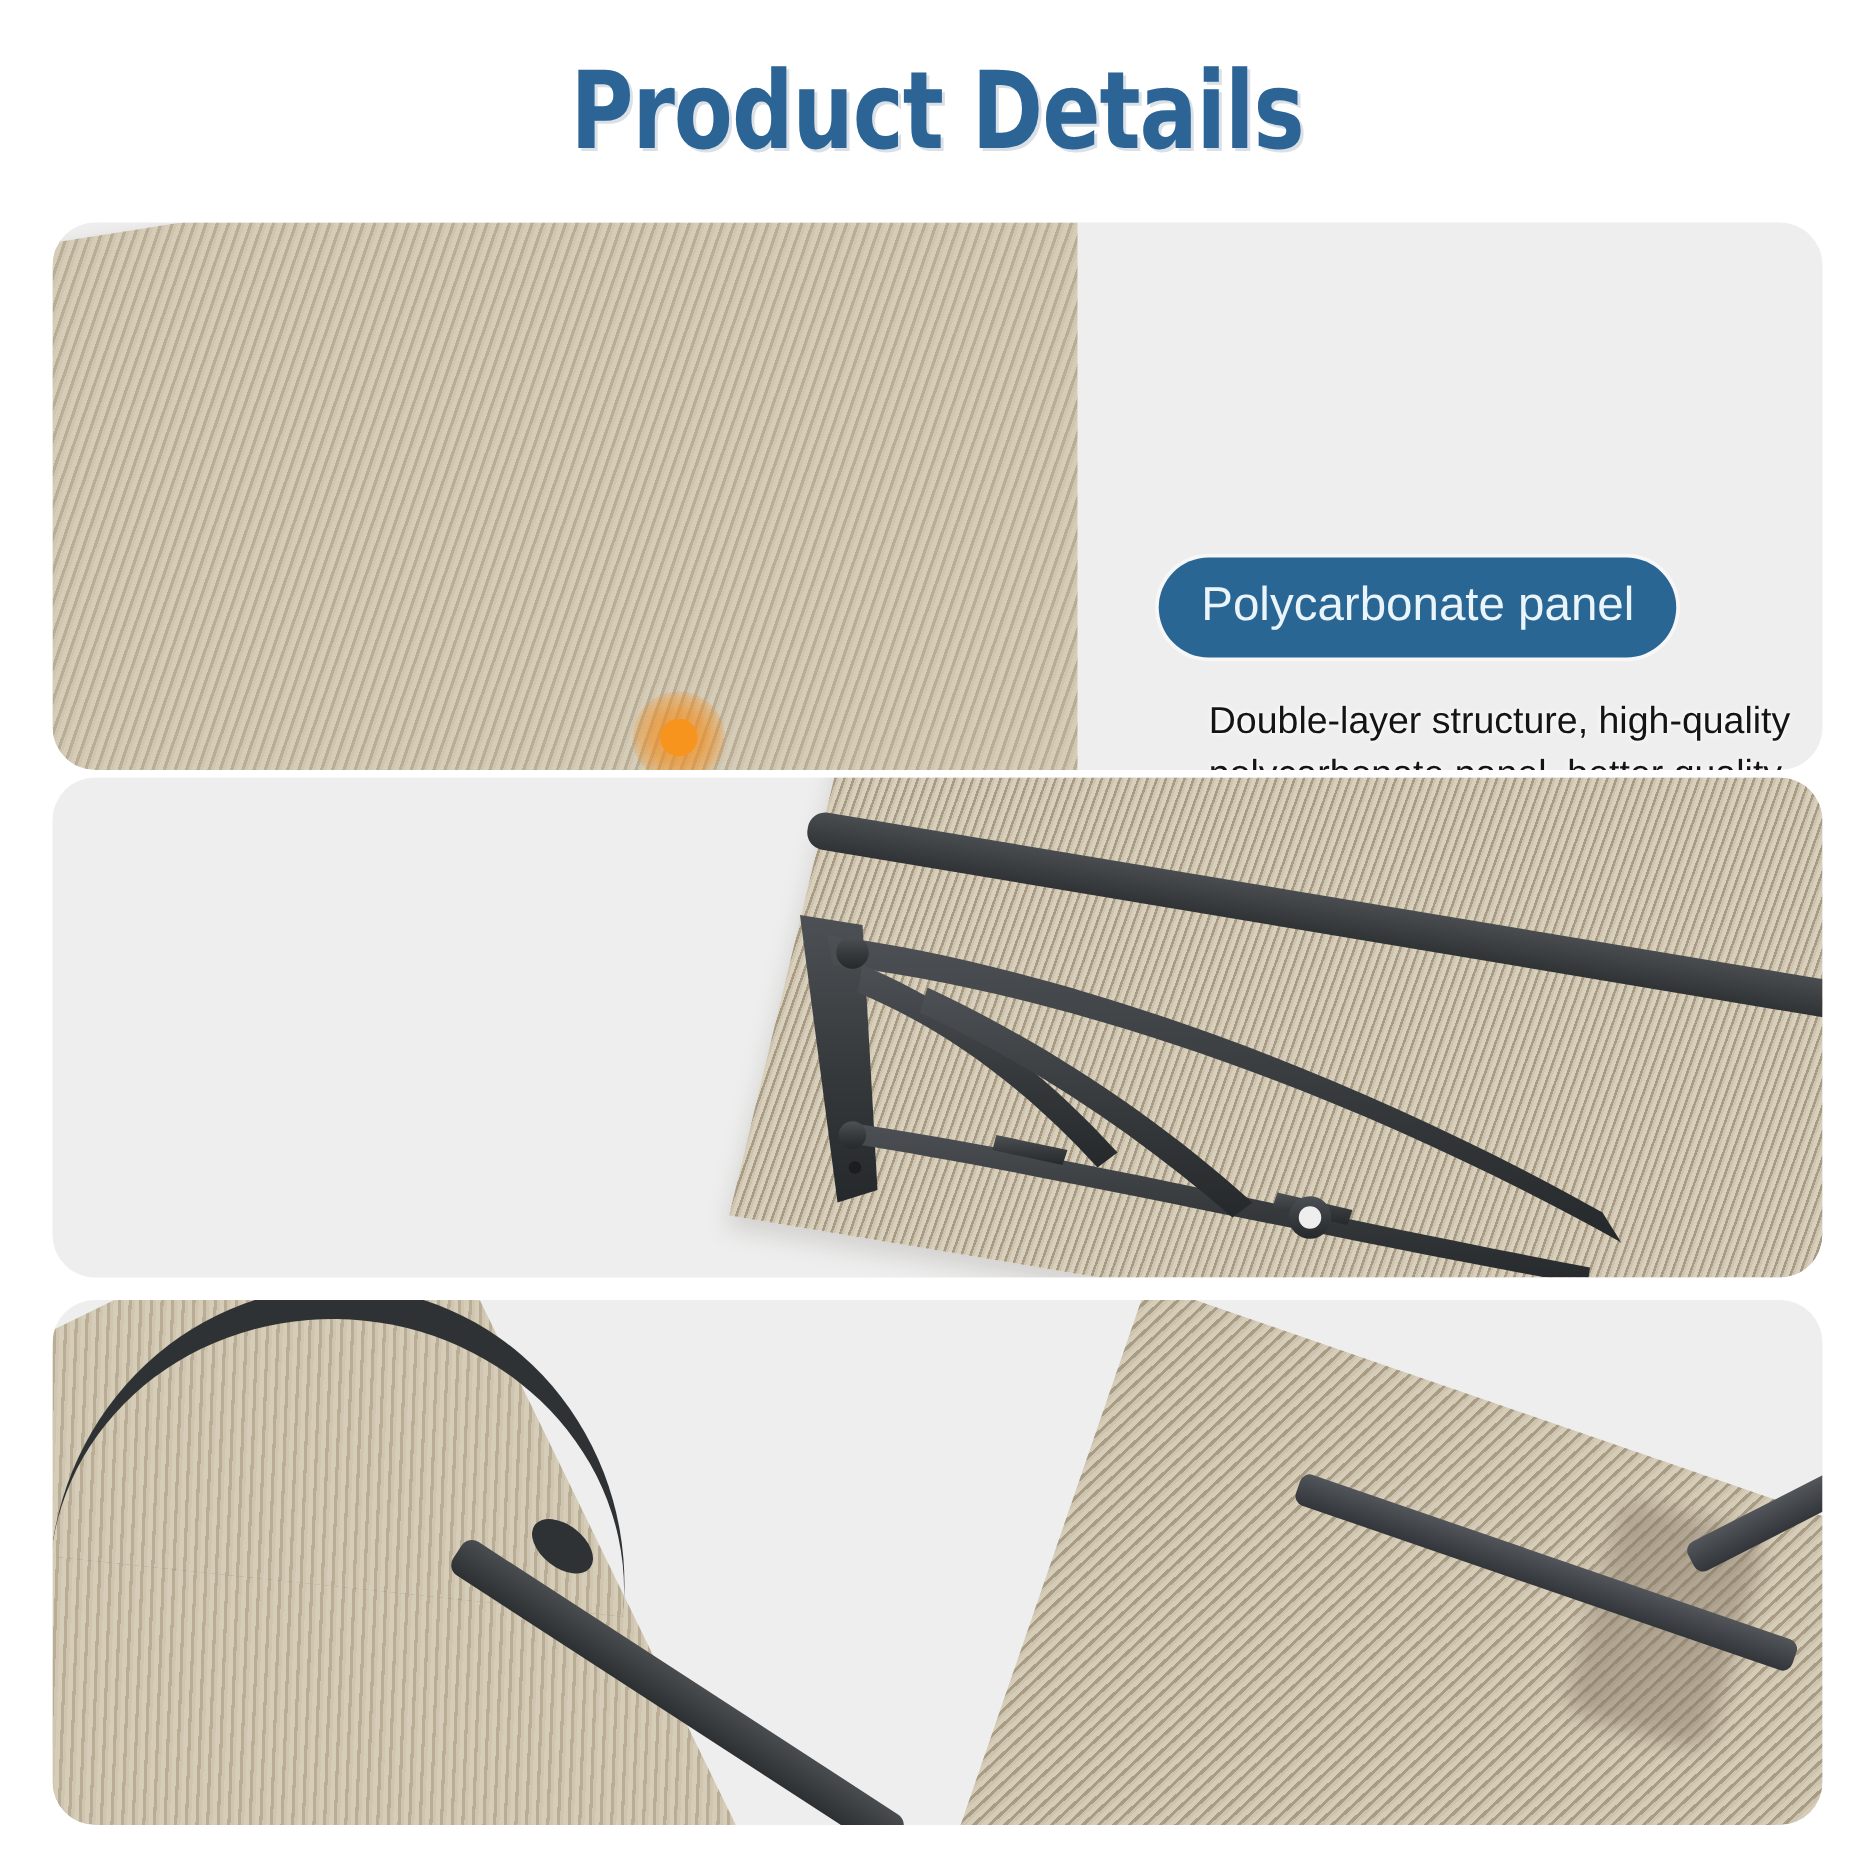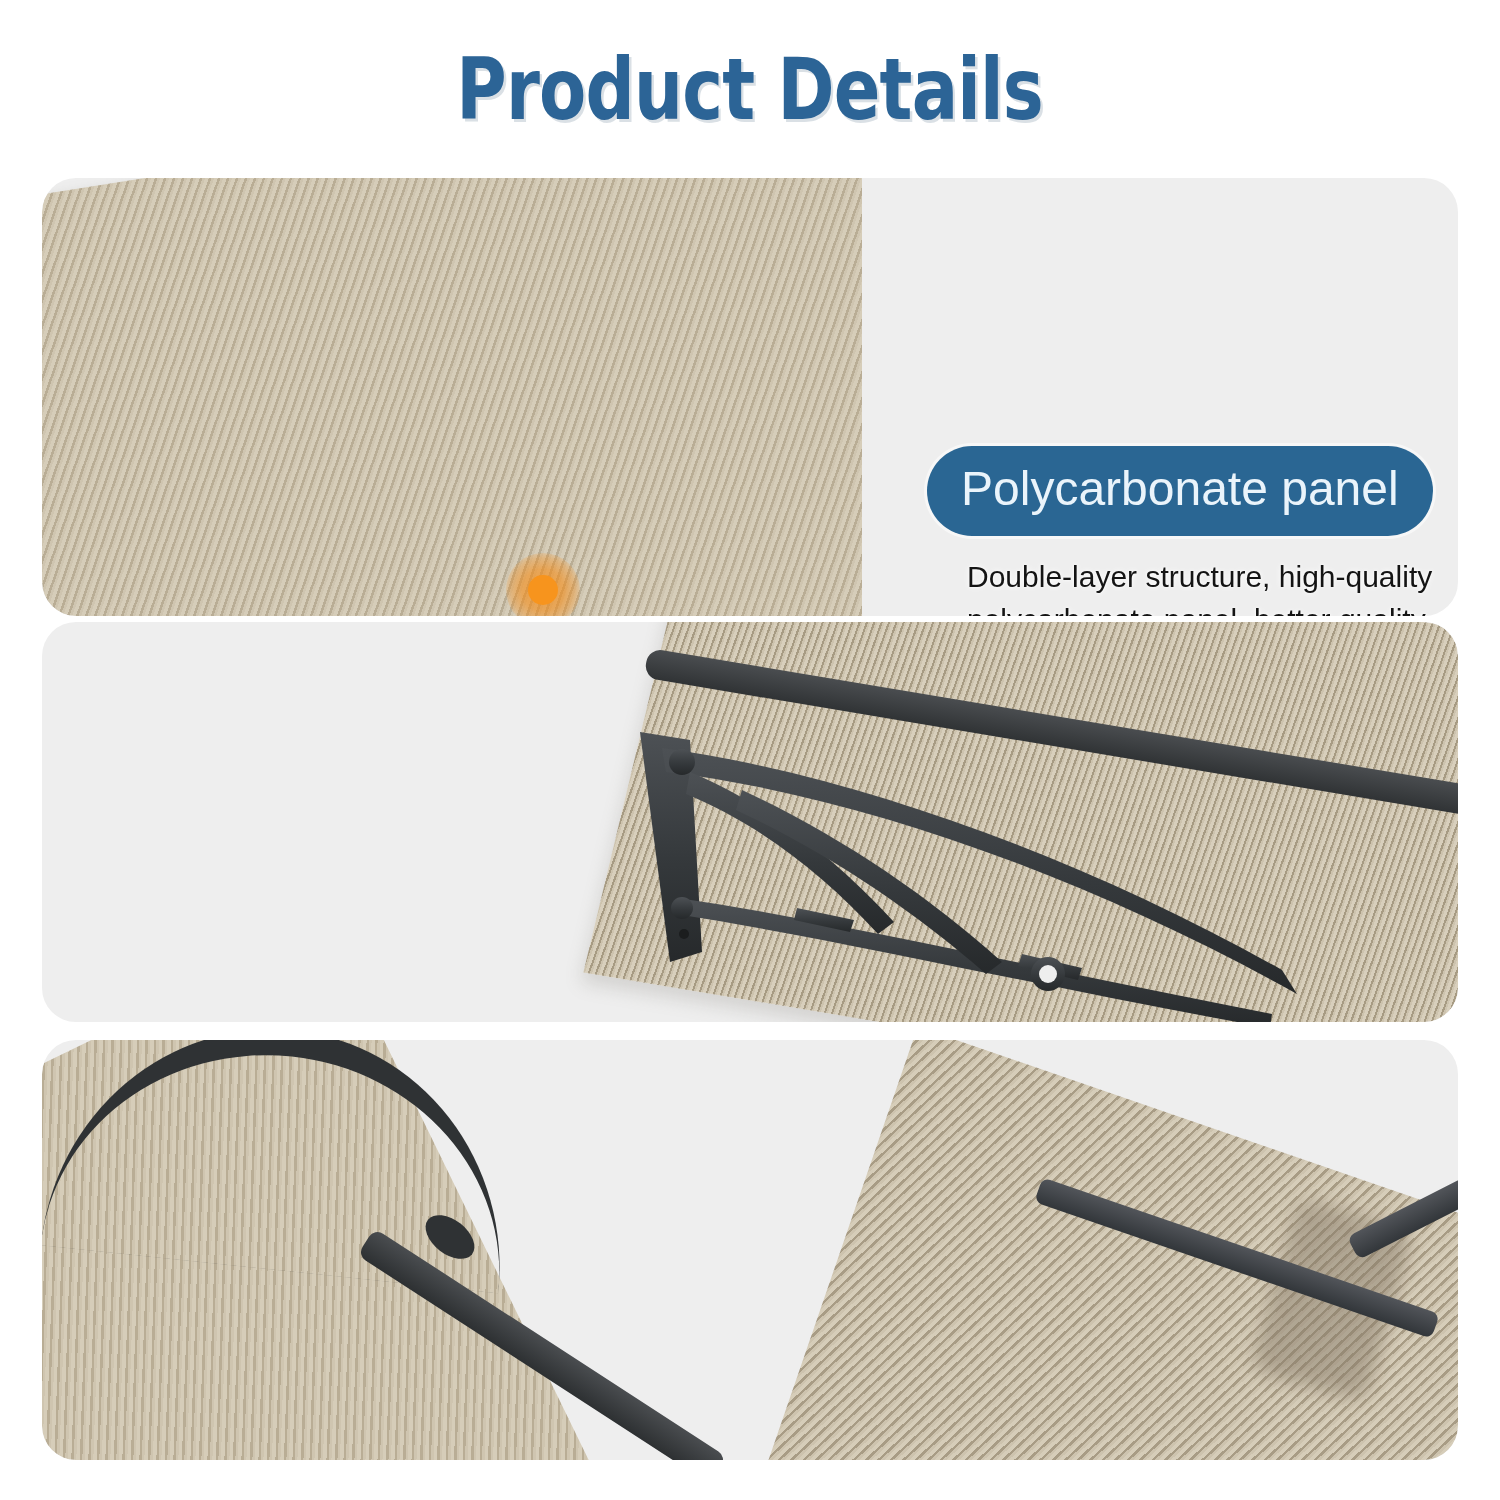--- a/index.html
+++ b/index.html
@@ -39,21 +39,21 @@
   #card-2 { left:42px;  top:622px;  width:1416px; height:400px; }
   #card-3 { left:42px;  top:1040px; width:1416px; height:420px; }
 
   
   .badge {
     position:absolute;
     display:inline-flex; align-items:center;
     background:#2a6693;
     color:#eaf4fb;
     border-radius:999px;
-    font-size:48px;
+    font-size:38px;
     line-height:1;
     padding:19px 34px 23px 34px;
     white-space:nowrap;
     box-shadow:0 0 0 3px rgba(255,255,255,.55);
   }
   .desc {
     position:absolute;
     color:#141414;
     font-size:30px;
     line-height:1.42;

